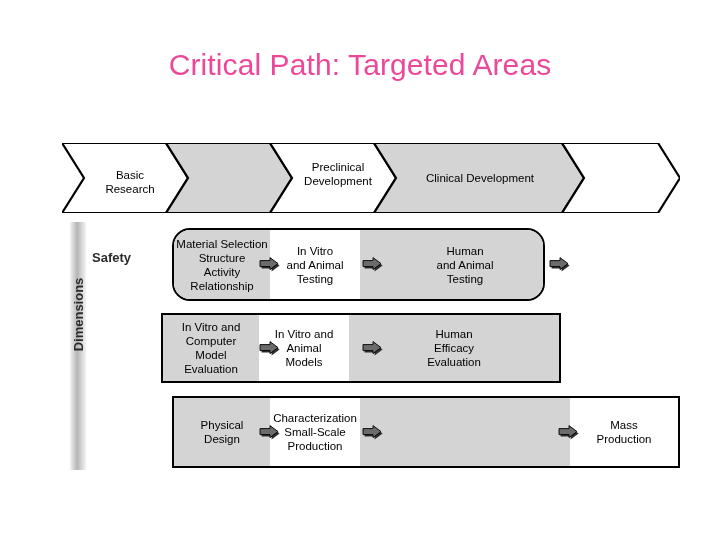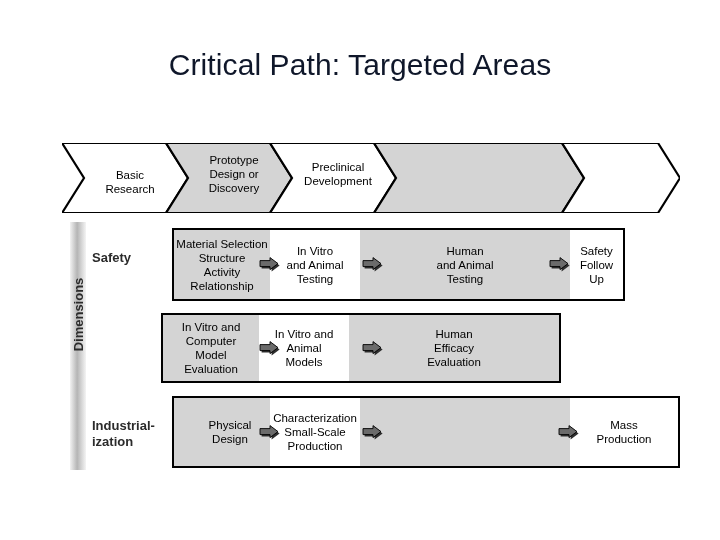--- a/index.html
+++ b/index.html
@@ -15,21 +15,21 @@
   #slide{position:absolute;left:0;top:0;width:720px;height:540px;}
 
   
   .slide-title{
     position:absolute;
     left:0;top:45px;width:720px;
     text-align:center;
     font-size:30px;
     font-weight:normal;
     letter-spacing:0.1px;
-    color:#0f172a;
+    color:#ec4899;
     line-height:40px;
     white-space:nowrap;
   }
 
   
   .banner{
     position:absolute;
     left:62px;top:143px;
     width:618px;height:70px;
   }
@@ -123,32 +123,31 @@
       <path d="M104,0 L208,0 L230,35 L208,70 L104,70 L126,35 Z" fill="#d4d4d4" stroke="#000000" stroke-width="2.2"></path>
 
       <path d="M208,0 L312,0 L334,35 L312,70 L208,70 L230,35 Z" fill="#ffffff" stroke="#000000" stroke-width="2.2"></path>
 
       <path d="M312,0 L500,0 L522,35 L500,70 L312,70 L334,35 Z" fill="#d4d4d4" stroke="#000000" stroke-width="2.2"></path>
 
       <path d="M500,0 L596,0 L618,35 L596,70 L500,70 L522,35 Z" fill="#ffffff" stroke="#000000" stroke-width="2.2"></path>
     </svg>
 
     <div class="chev-label" style="left:18px;top:17px;width:100px;margin-top:8px;">Basic<br>Research</div>
-    <div class="chev-label" style="left:124px;top:10px;width:96px;">Prototype<br>Design or<br>Discovery</div>
     <div class="chev-label" style="left:224px;top:17px;width:104px;">Preclinical<br>Development</div>
+    <div class="chev-label" style="left:328px;top:28px;width:180px;">Clinical Development</div>
   </div>
 
   <div class="dim-bar">
     <div class="dim-label">Dimensions</div>
   </div>
 
   <div class="row-label" style="top:250px;">Safety</div>
-  <div class="row-label" style="top:418px;">Industrial-<br>ization</div>
-
-  <div class="row" style="left:172px;top:228px;width:453px;height:73px;">
+
+  <div class="row" style="left:172px;top:228px;width:373px;height:73px;border-radius:18px;">
     <div class="shade" style="left:0px;width:96px;"></div>
     <div class="shade" style="left:186px;width:210px;"></div>
 
     <div class="cell" style="left:0px;width:96px;">
       <span>Material Selection<br>Structure<br>Activity<br>Relationship</span>
     </div>
     <div class="cell" style="left:96px;width:90px;">
       <span>In Vitro<br>and Animal<br>Testing</span>
     </div>
     <div class="cell" style="left:186px;width:210px;">
@@ -171,21 +170,21 @@
     </div>
     <div class="cell" style="left:186px;width:210px;">
       <span>Human<br>Efficacy<br>Evaluation</span>
     </div>
   </div>
 
   <div class="row" style="left:172px;top:396px;width:508px;height:72px;">
     <div class="shade" style="left:0px;width:96px;"></div>
     <div class="shade" style="left:186px;width:210px;"></div>
 
-    <div class="cell" style="left:8px;width:96px;">
+    <div class="cell" style="left:0px;width:96px;">
       <span>Physical<br>Design</span>
     </div>
     <div class="cell" style="left:96px;width:90px;">
       <span>Characterization<br>Small-Scale<br>Production</span>
     </div>
     <div class="cell" style="left:396px;width:108px;">
       <span>Mass<br>Production</span>
     </div>
   </div>
 

